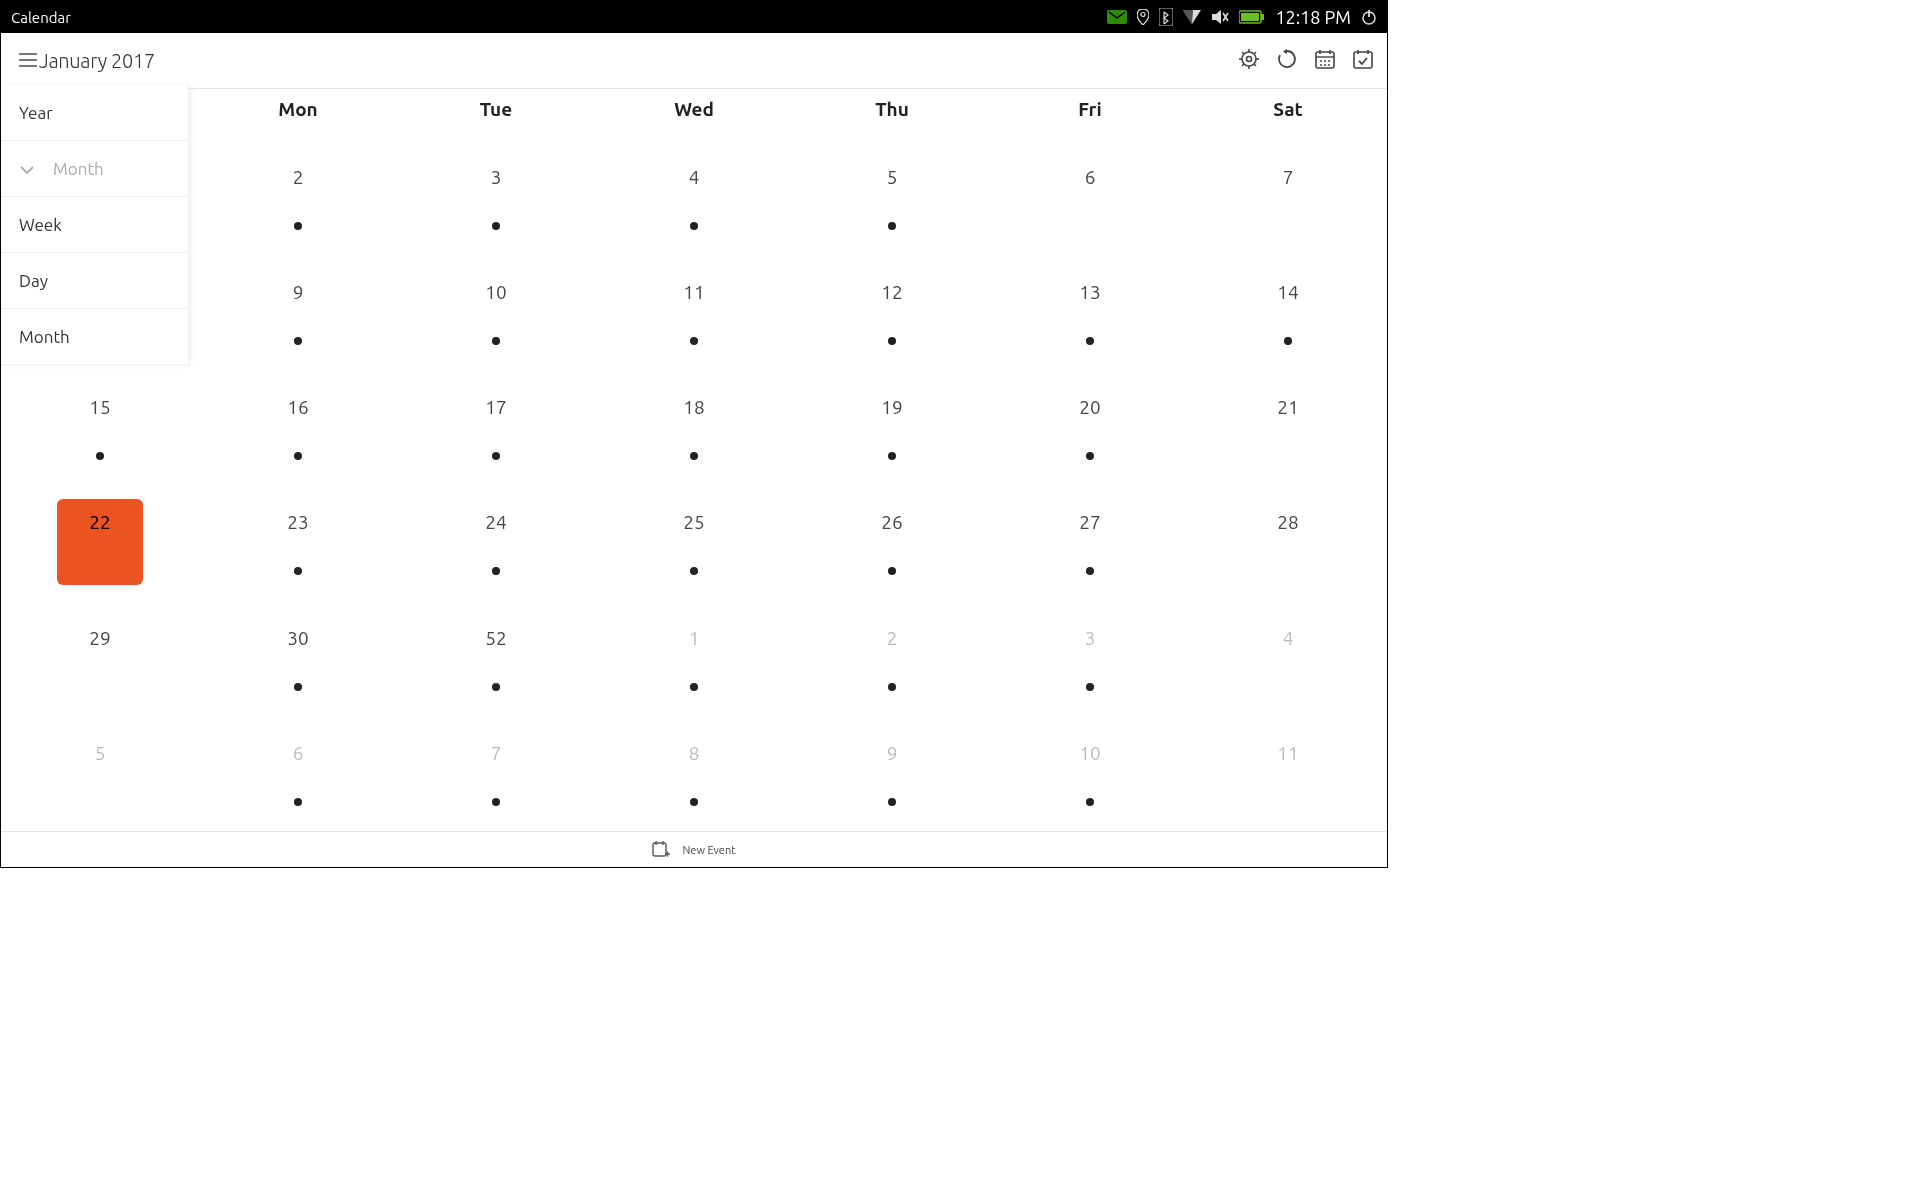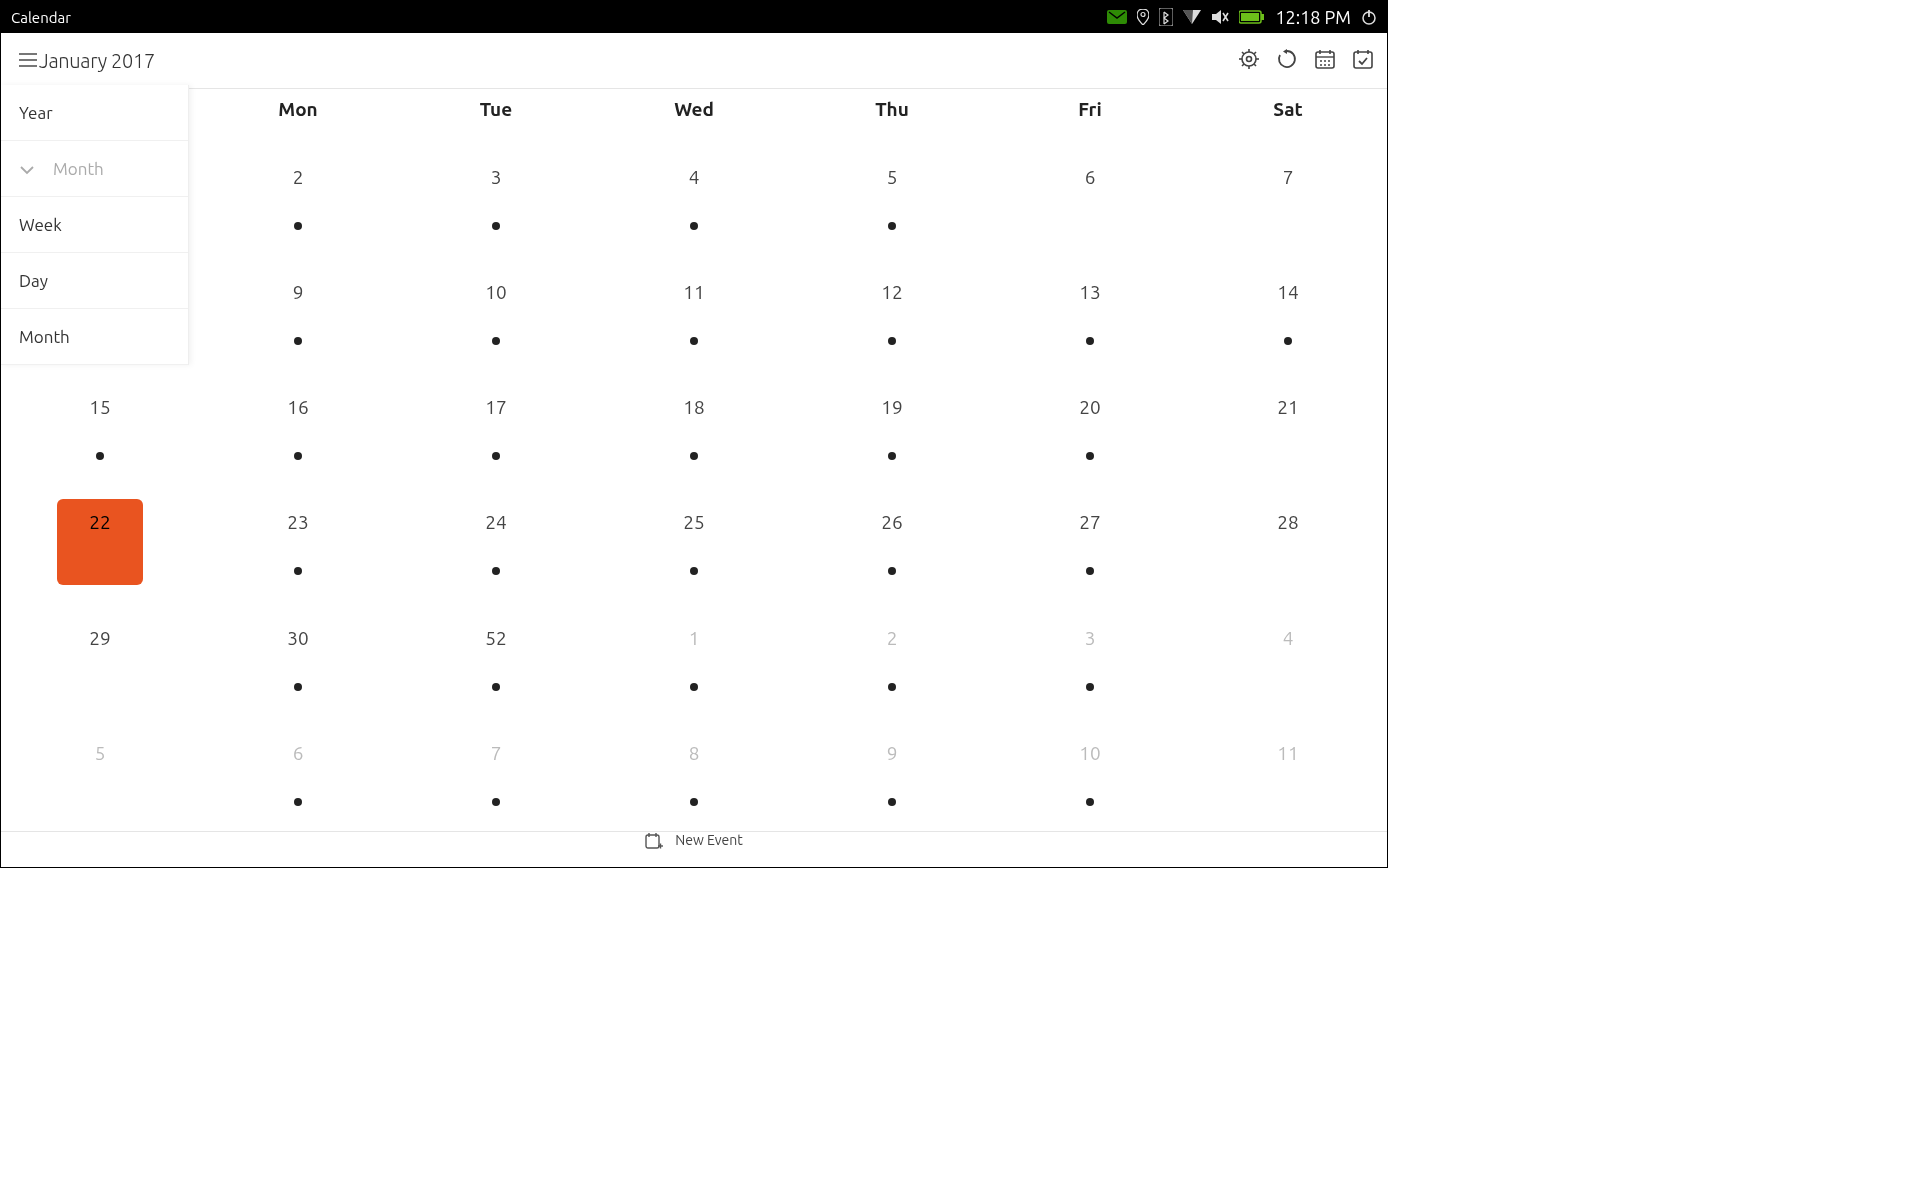--- a/index.html
+++ b/index.html
@@ -34,21 +34,21 @@
   .daycol { display: flex; flex-direction: column; gap: 7px; }
   .dayhead { height: 48px; display: flex; align-items: center; justify-content: center; font-weight: 700; font-size: 19px; color: #222; }
   .cells { flex: 1; display: grid; grid-template-rows: repeat(6, 1fr); }
   .cell { position: relative; display: flex; flex-direction: column; align-items: center; justify-content: flex-start; padding-top: 14px; cursor: pointer; }
   .cell .num { width: 86px; height: 86px; display: flex; align-items: flex-start; justify-content: center; font-size: 19px; color: #444; padding-top: 12px; border-radius: 6px; }
   .cell.muted .num { color: #bbb; }
   .cell.today .num { background: #e95420; color: #000000; }
   .cell .dot { width: 8px; height: 8px; border-radius: 50%; background: #222; margin-top: -18px; }
 
   
-  .bottombar { position: absolute; left: 0; right: 0; bottom: 0; height: 36px; border-top: 1px solid #e5e5e5; display: flex; justify-content: center; gap: 12px; font-size: 14px; color: #444; cursor: pointer; background: #fff; }
+  .bottombar { position: absolute; left: 0; right: 0; bottom: 0; height: 36px; border-top: 1px solid #e5e5e5; display: flex; align-items: center; justify-content: center; gap: 12px; font-size: 11px; color: #444; cursor: pointer; background: #fff; }
 </style>
 </head>
 <body>
 
 <div class="outer">
 
   <div class="statusbar">
     <span class="title">Calendar</span>
     <span class="spacer"></span>
     <div class="icons">

